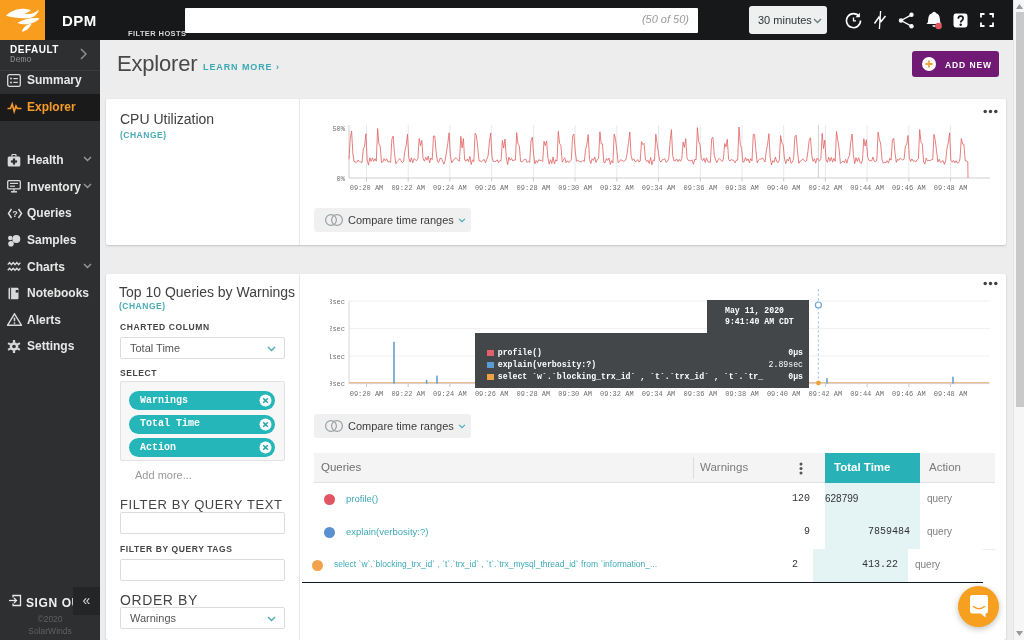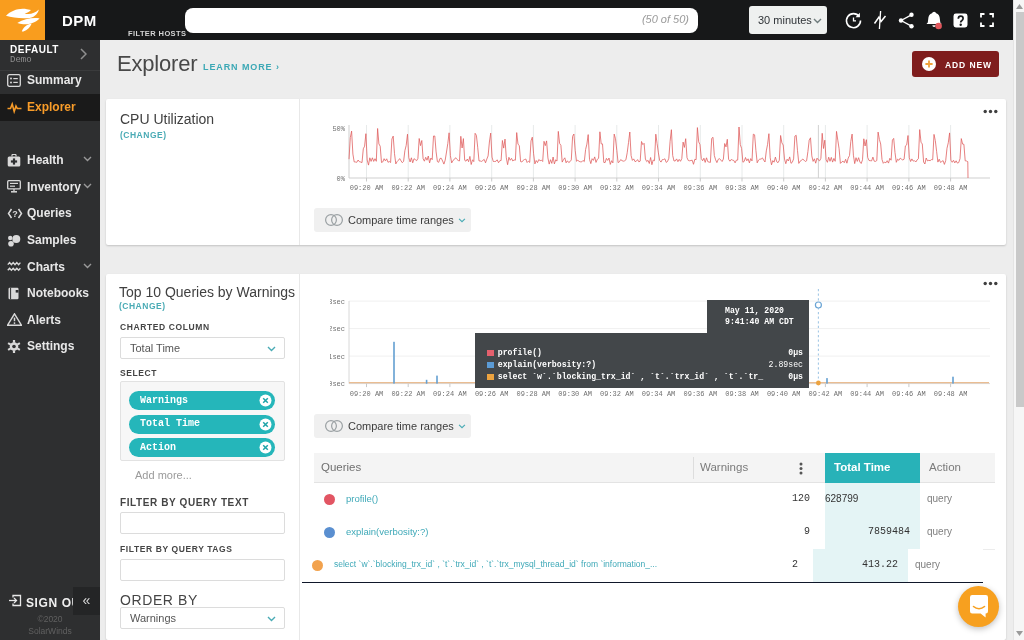--- a/index.html
+++ b/index.html
@@ -10,21 +10,21 @@
 <div style="position:absolute;left:0;top:0;width:1013px;height:40px;background:#171819;">
 <div style="position:absolute;left:0;top:0;width:45px;height:40px;background:#f99d1e;">
       <svg width="45" height="40" viewBox="0 0 45 40">
 <path d="M6,15.8 C11,10.5 19.5,7.6 27,9.2 L31,9.9 C29.3,11.6 27.2,12.8 24.6,13.4 C29.6,14.8 35,13.2 38.8,9.4 C38,14.2 33.5,17.9 27.3,18.2 C19.8,18.6 11.5,17.6 6,15.8 Z" fill="#fff"></path>
 <path d="M17.3,23 C24,18.8 32.5,17.4 39.6,18.4 C35.8,22.4 29.4,24.6 23.2,24.2 C21,24 18.9,23.6 17.3,23 Z" fill="#fff"></path>
 <path d="M21.8,31.4 C23.4,27 26.6,24.4 31.6,23.8 C30.2,27.4 27.2,30.2 23.4,31.6 Z" fill="#fff"></path>
       </svg>
     </div>
 <span style="position:absolute;left:62px;top:12px;font-size:15px;font-weight:bold;color:#fff;letter-spacing:0.5px;">DPM</span>
 <span style="position:absolute;left:128px;top:17px;font-size:7.5px;font-weight:bold;color:#d4d4d4;letter-spacing:0.4px;margin-top:12px;">FILTER HOSTS</span>
-<div style="position:absolute;left:185px;top:8px;width:513px;height:25px;background:#fff;border-radius:8px;">
+<div style="position:absolute;left:185px;top:8px;width:513px;height:25px;background:#fff;border-radius:1px;">
 <span style="position:absolute;right:9px;top:5px;font-size:11px;font-style:italic;color:#9b9b9b;">(50 of 50)</span>
     </div>
 <span style="position:absolute;left:712px;top:17px;font-size:7.5px;font-weight:bold;color:#fff;letter-spacing:0.4px;margin-left:42px;">BY TIME</span>
 <div style="position:absolute;left:749px;top:6px;width:78px;height:28px;background:#eef0ef;border-radius:3px;">
 <span style="position:absolute;left:9px;top:7.5px;font-size:11px;color:#2f3337;">30 minutes</span>
 <span style="position:absolute;right:5px;top:11.5px;">
         <svg width="9" height="6" viewBox="0 0 9 6">
           <polyline points="1,1 4.5,4.5 8,1" stroke="#6e7b7c" stroke-width="1.4" fill="none"></polyline>
         </svg>
       </span>
@@ -213,21 +213,21 @@
           <path d="M6 4 L8.5 6.5 L6 9" fill="none" stroke="#e8e8e8" stroke-width="1.3"></path>
         </svg>
       </span>
 <span style="position:absolute;left:26px;top:9px;font-size:12px;font-weight:bold;color:#f0f0f0;letter-spacing:0.6px;">SIGN OUT</span>
 <div style="position:absolute;left:73px;top:0;width:27px;height:28px;background:#242526;color:#dcdcdc;font-size:14px;text-align:center;line-height:26px;">«</div>
 </div>
 <div style="position:absolute;left:0;top:573px;width:100px;text-align:center;font-size:8.5px;color:#606060;line-height:12px;">©2020<br>SolarWinds</div>
 </div>
 <span style="position:absolute;left:117px;top:51px;font-size:22px;color:#484848;letter-spacing:-0.2px;">Explorer</span>
 <span style="position:absolute;left:203px;top:62px;font-size:9px;font-weight:bold;color:#3ba8b5;letter-spacing:0.9px;">LEARN MORE ›</span>
-<div style="position:absolute;left:912px;top:51px;width:87px;height:26px;background:#7f1d1d;border-radius:3px;">
+<div style="position:absolute;left:912px;top:51px;width:87px;height:26px;background:#701a75;border-radius:3px;">
 <svg style="position:absolute;left:10px;top:6px;" width="14" height="14" viewBox="0 0 14 14">
       <circle cx="7" cy="7" r="7" fill="#fff"></circle>
       <path d="M7 3.4 V10.6 M3.4 7 H10.6" stroke="#efa23c" stroke-width="1.8"></path>
     </svg>
 <span style="position:absolute;left:33px;top:8.5px;font-size:8.5px;font-weight:bold;color:#fff;letter-spacing:0.9px;">ADD NEW</span>
   </div>
 <div style="position:absolute;left:106px;top:99px;width:900px;height:146px;background:#fff;border-radius:2px;box-shadow:0 1px 2px rgba(0,0,0,0.18);"></div>
 <div style="position:absolute;left:299px;top:99px;width:1px;height:146px;background:#e8e8e8;"></div>
 <span style="position:absolute;left:120px;top:111px;font-size:14px;color:#404040;">CPU Utilization</span>
 <span style="position:absolute;left:120px;top:130px;font-size:8.5px;font-weight:bold;color:#4aabb5;letter-spacing:0.5px;">(CHANGE)</span>
@@ -339,21 +339,21 @@
 <div style="position:absolute;left:129px;top:438px;width:146px;height:19px;background:#25b6ba;border-radius:10px;">
 <span style="position:absolute;left:11px;top:3.5px;font-family:'Liberation Mono',monospace;font-size:10px;font-weight:bold;color:#fff;">Action</span>
 <span style="position:absolute;right:3px;top:3px;">
       <svg width="13" height="13" viewBox="0 0 13 13">
         <circle cx="6.5" cy="6.5" r="6" fill="#fff"></circle>
         <path d="M4.2 4.2 L8.8 8.8 M8.8 4.2 L4.2 8.8" stroke="#1da3a8" stroke-width="1.5"></path>
       </svg>
     </span>
   </div>
 <span style="position:absolute;left:135px;top:469px;font-size:11px;color:#9a9a9a;">Add more...</span>
-<span style="position:absolute;left:120px;top:497px;font-size:10px;font-weight:bold;color:#454545;letter-spacing:0.6px;">FILTER BY QUERY TEXT</span>
+<span style="position:absolute;left:120px;top:497px;font-size:13px;font-weight:normal;color:#454545;letter-spacing:0.6px;">FILTER BY QUERY TEXT</span>
 <div style="position:absolute;left:120px;top:512px;width:165px;height:22px;background:#fff;border:1px solid #dcdcdc;border-radius:2px;box-sizing:border-box;"></div>
 <span style="position:absolute;left:120px;top:544px;font-size:8.5px;font-weight:bold;color:#454545;letter-spacing:0.6px;">FILTER BY QUERY TAGS</span>
 <div style="position:absolute;left:120px;top:559px;width:165px;height:22px;background:#fff;border:1px solid #dcdcdc;border-radius:2px;box-sizing:border-box;"></div>
 <span style="position:absolute;left:120px;top:592px;font-size:14px;font-weight:normal;color:#454545;letter-spacing:0.6px;">ORDER BY</span>
 <div style="position:absolute;left:120px;top:607px;width:165px;height:22px;background:#fff;border:1px solid #dcdcdc;border-radius:2px;box-sizing:border-box;">
 <span style="position:absolute;left:9px;top:4px;font-size:11px;color:#555;">Warnings</span>
 <span style="position:absolute;right:8px;top:8px;">
       <svg width="9" height="6" viewBox="0 0 9 6">
         <polyline points="1,1 4.5,4.5 8,1" stroke="#4aabb5" stroke-width="1.4" fill="none"></polyline>
       </svg>

